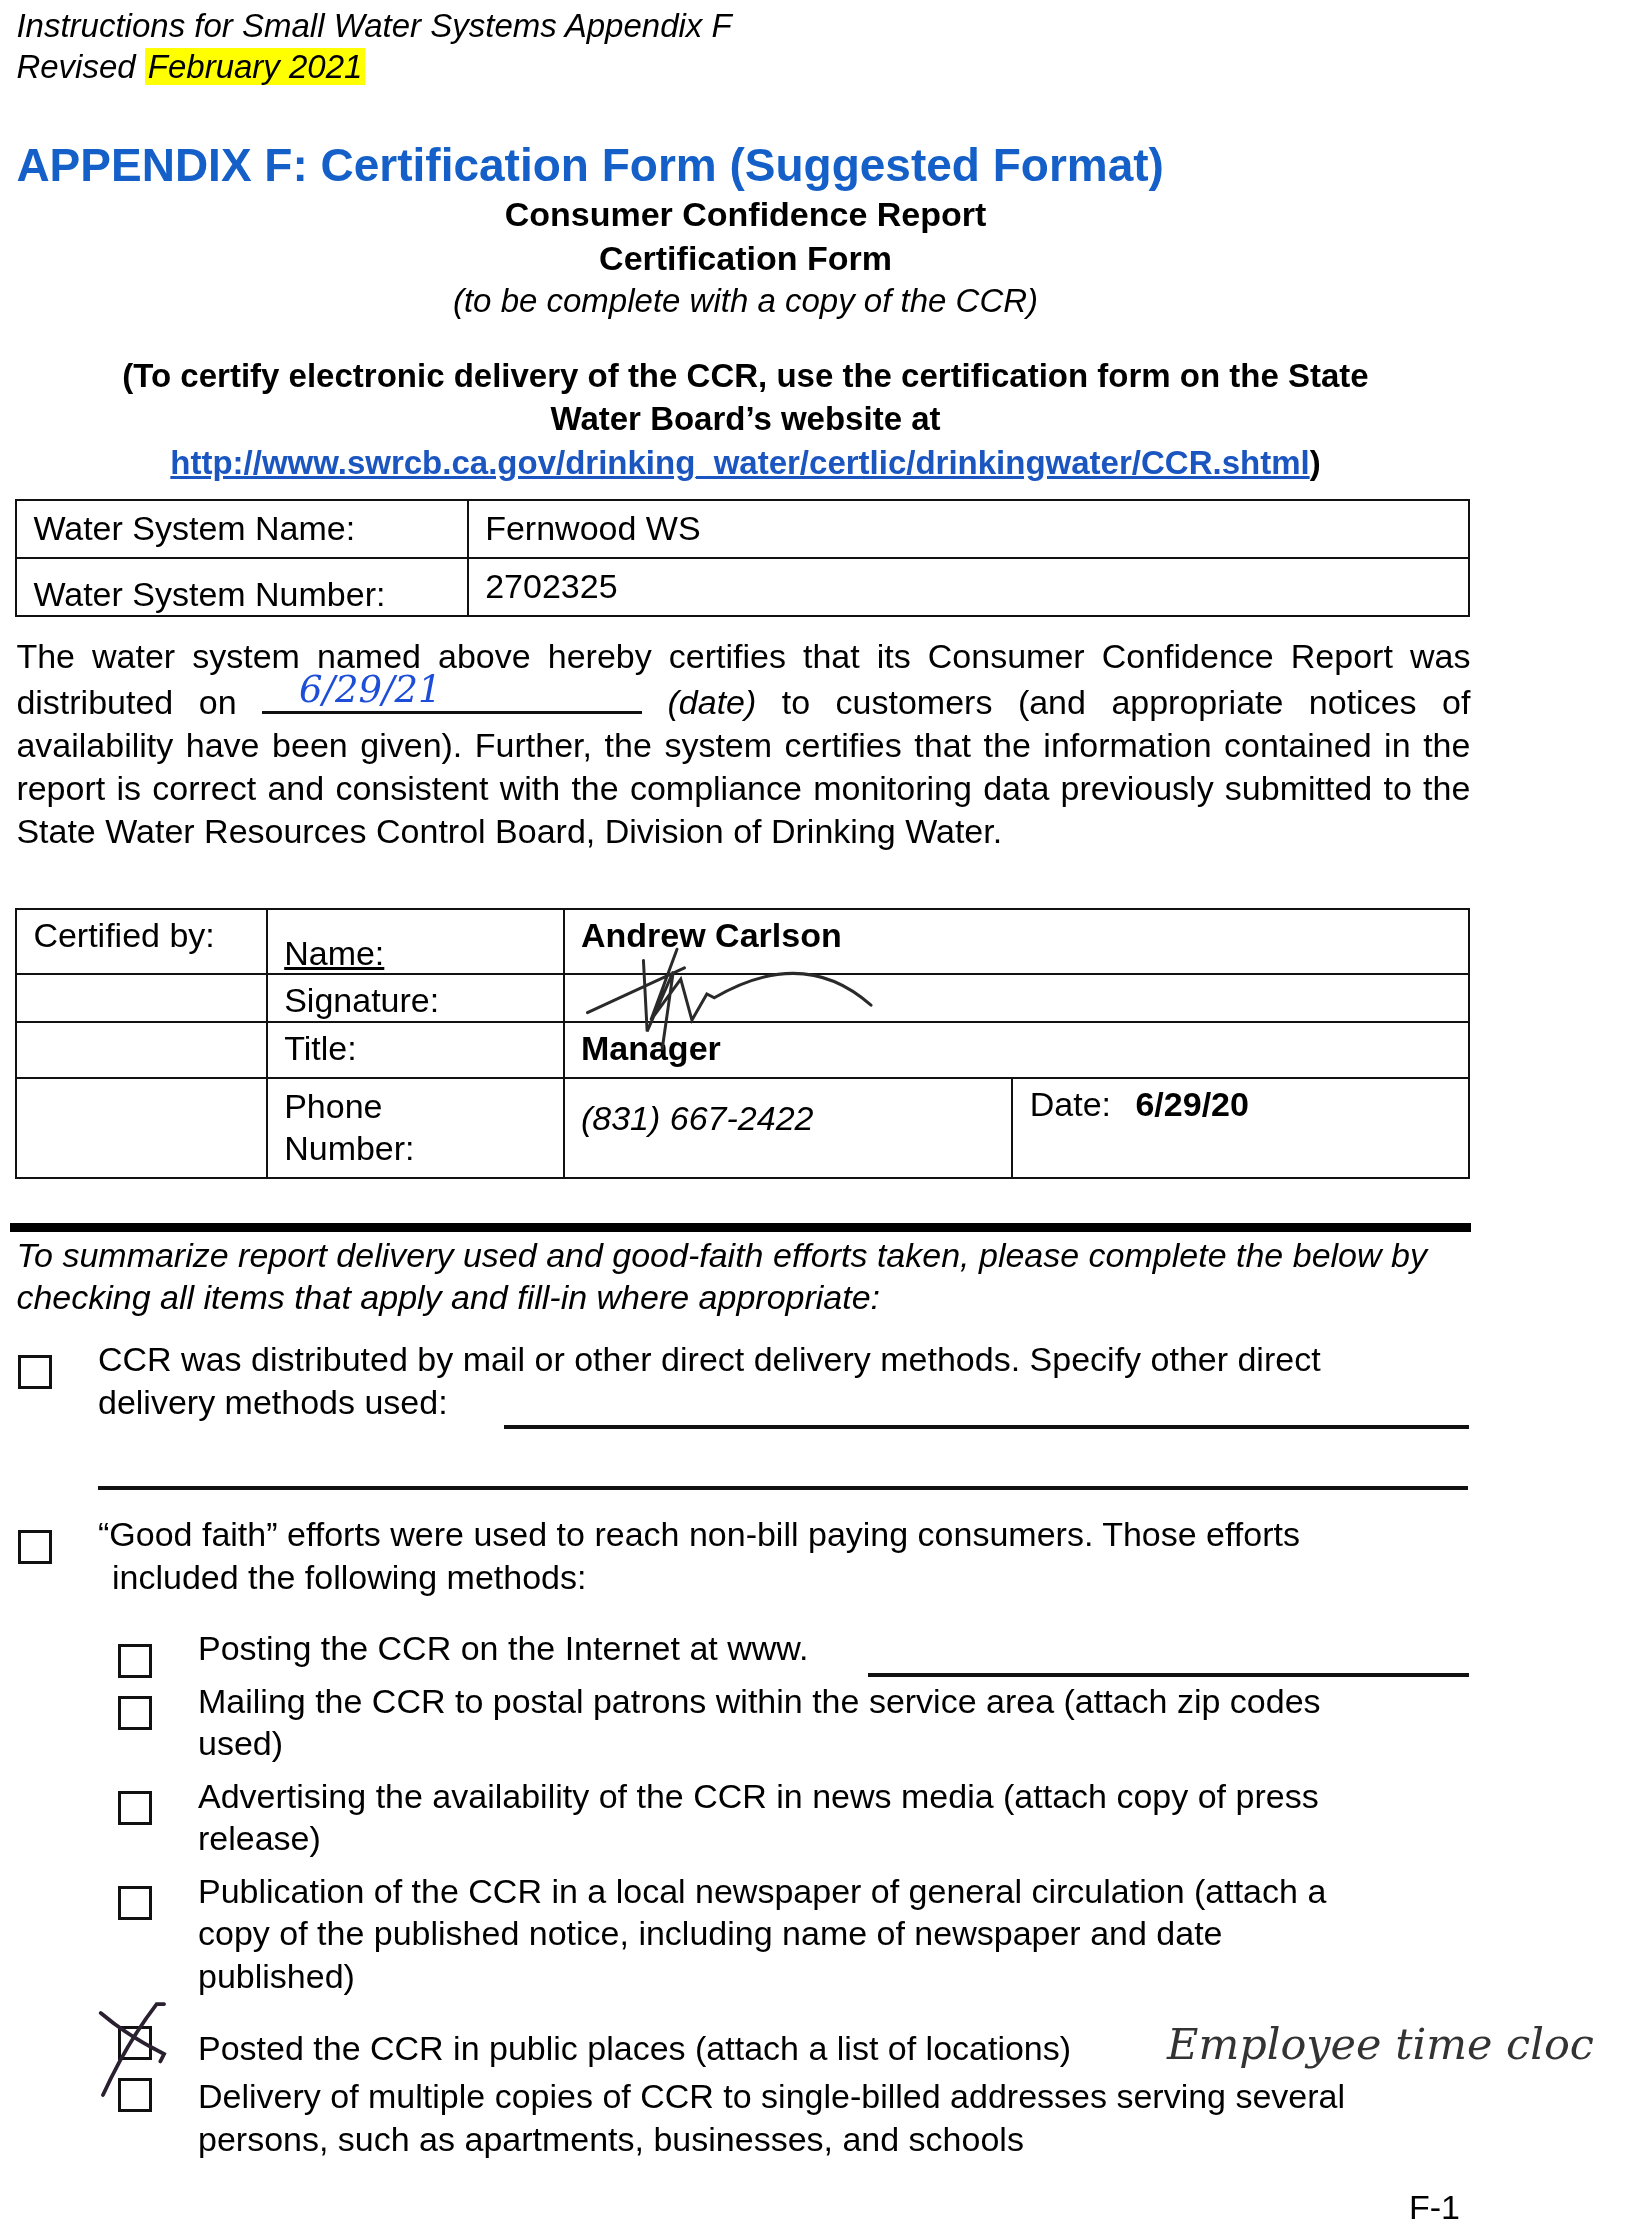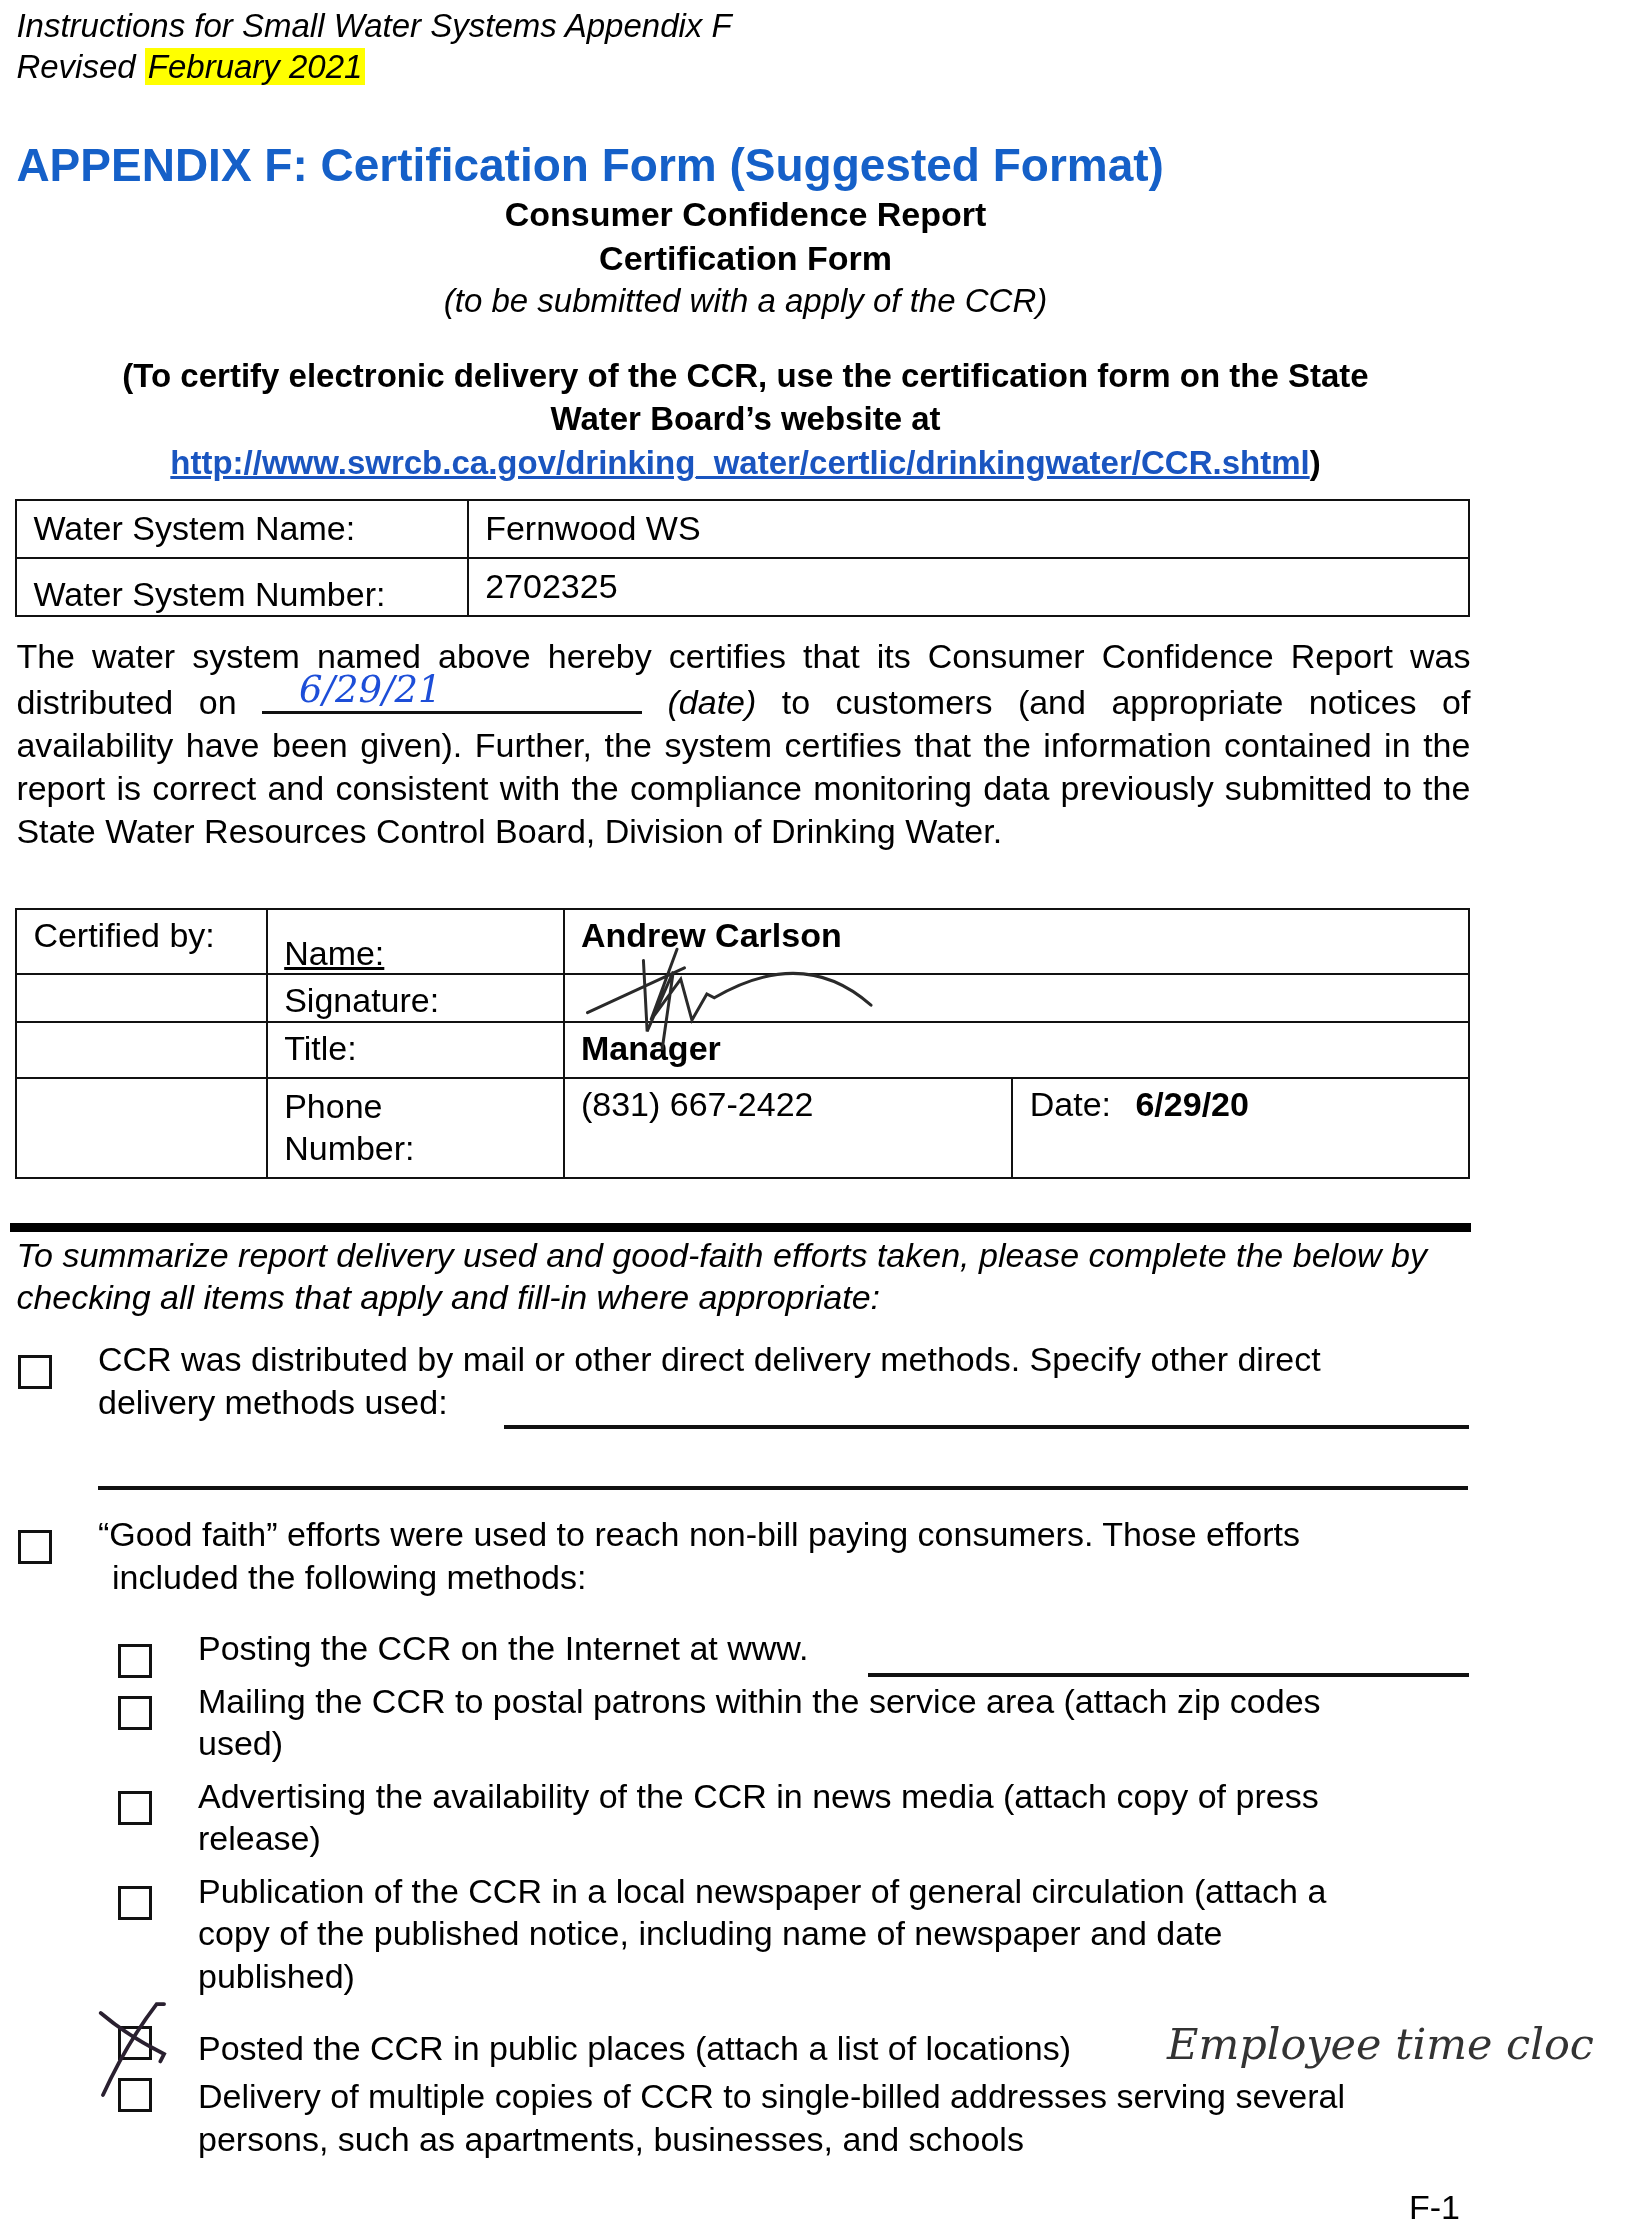--- a/index.html
+++ b/index.html
@@ -33,21 +33,21 @@
 
 <div class="abs hdr" style="top:4.5px;">Instructions for Small Water Systems Appendix F</div>
 <div class="abs hdr" style="top:46px;">
   <span>Revised</span>
   <span class="hl">February 2021</span>
 </div>
 
 <div class="abs title">APPENDIX F:  Certification Form (Suggested Format)</div>
 <div class="abs center sub" style="top:195px;">Consumer Confidence Report</div>
 <div class="abs center sub" style="top:239px;">Certification Form</div>
-<div class="abs center subi" style="top:282px;">(to be submitted with a apply of the CCR)</div>
+<div class="abs center subi" style="top:282px;">(to be complete with a copy of the CCR)</div>
 
 <div class="abs center note" style="top:354px;">(To certify electronic delivery of the CCR, use the certification form on the State</div>
 <div class="abs center note" style="top:397px;">Water Board’s website at</div>
 <div class="abs center note" style="top:441px;">
   <a class="link">http://www.swrcb.ca.gov/drinking_water/certlic/drinkingwater/CCR.shtml</a><span>)</span>
 </div>
 
 <table class="grid" style="left:15px; top:499px; width:1455px;">
   <tbody>
       <tr style="height:58px;">
@@ -90,21 +90,21 @@
     <td></td>
     <td style="padding-top:6px;">Title:</td>
     <td colspan="2" style="padding-top:6px; font-weight:bold;border-radius:16px;">Manager</td>
   </tr>
   <tr style="height:100px;">
     <td></td>
     <td style="padding-top:6px; line-height:42px;">
       <div>Phone</div>
       <div>Number:</div>
     </td>
-    <td style="width:414px; padding-top:6px;">(831) 667-2422</td>
+    <td style="width:414px; padding-top:20px;font-style:italic;">(831) 667-2422</td>
     <td style="padding-top:6px;">
       <span>Date:</span>
       <b style="margin-left:15px;">6/29/20</b>
     </td>
   </tr>
 </tbody>
   </table>
 
 <div class="abs rule-thick"></div>
 

